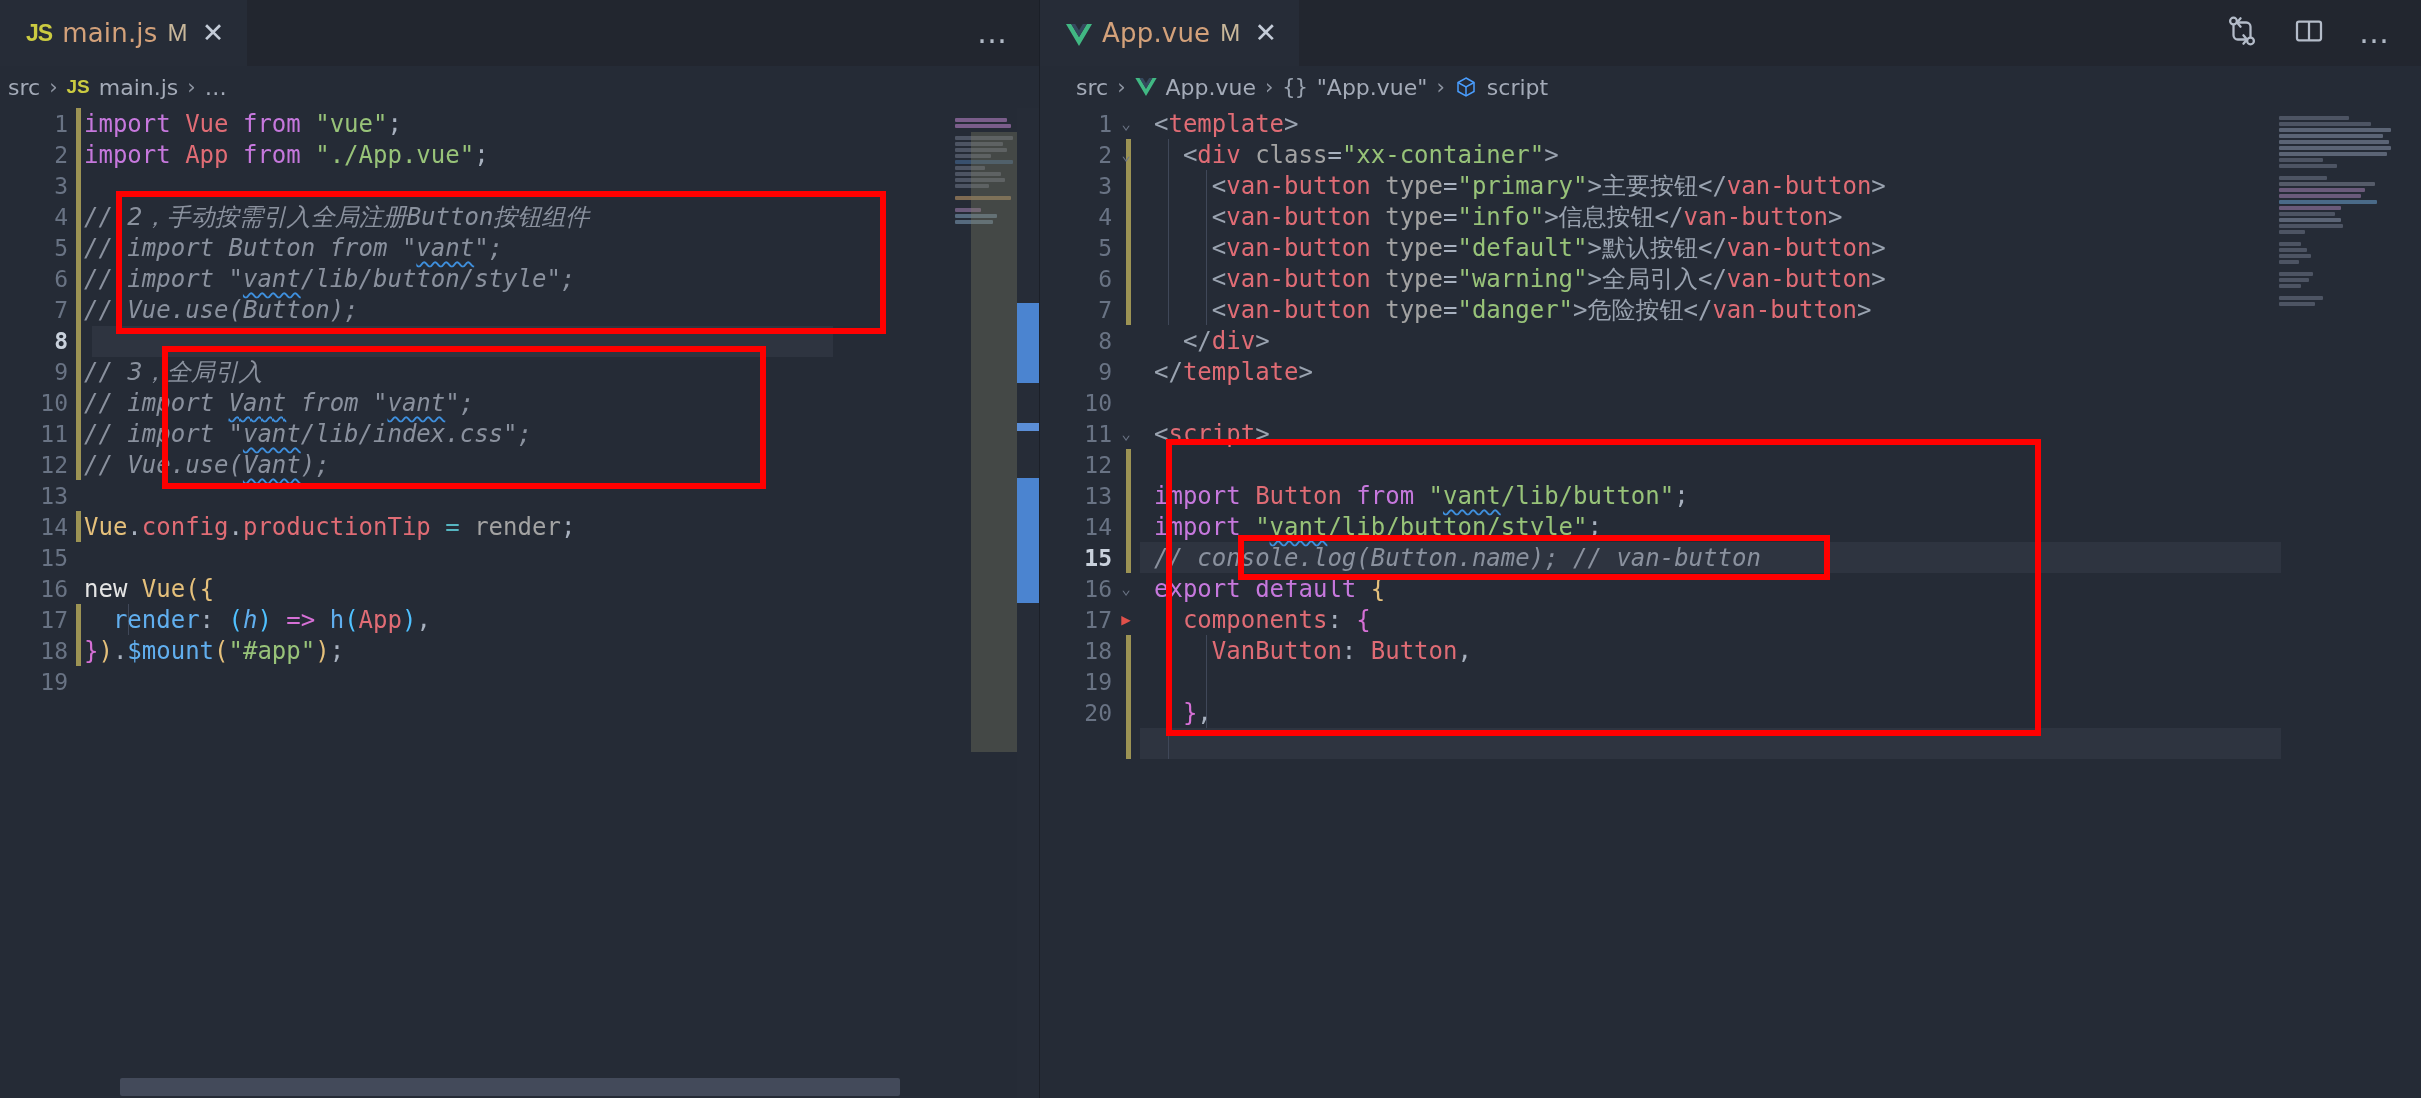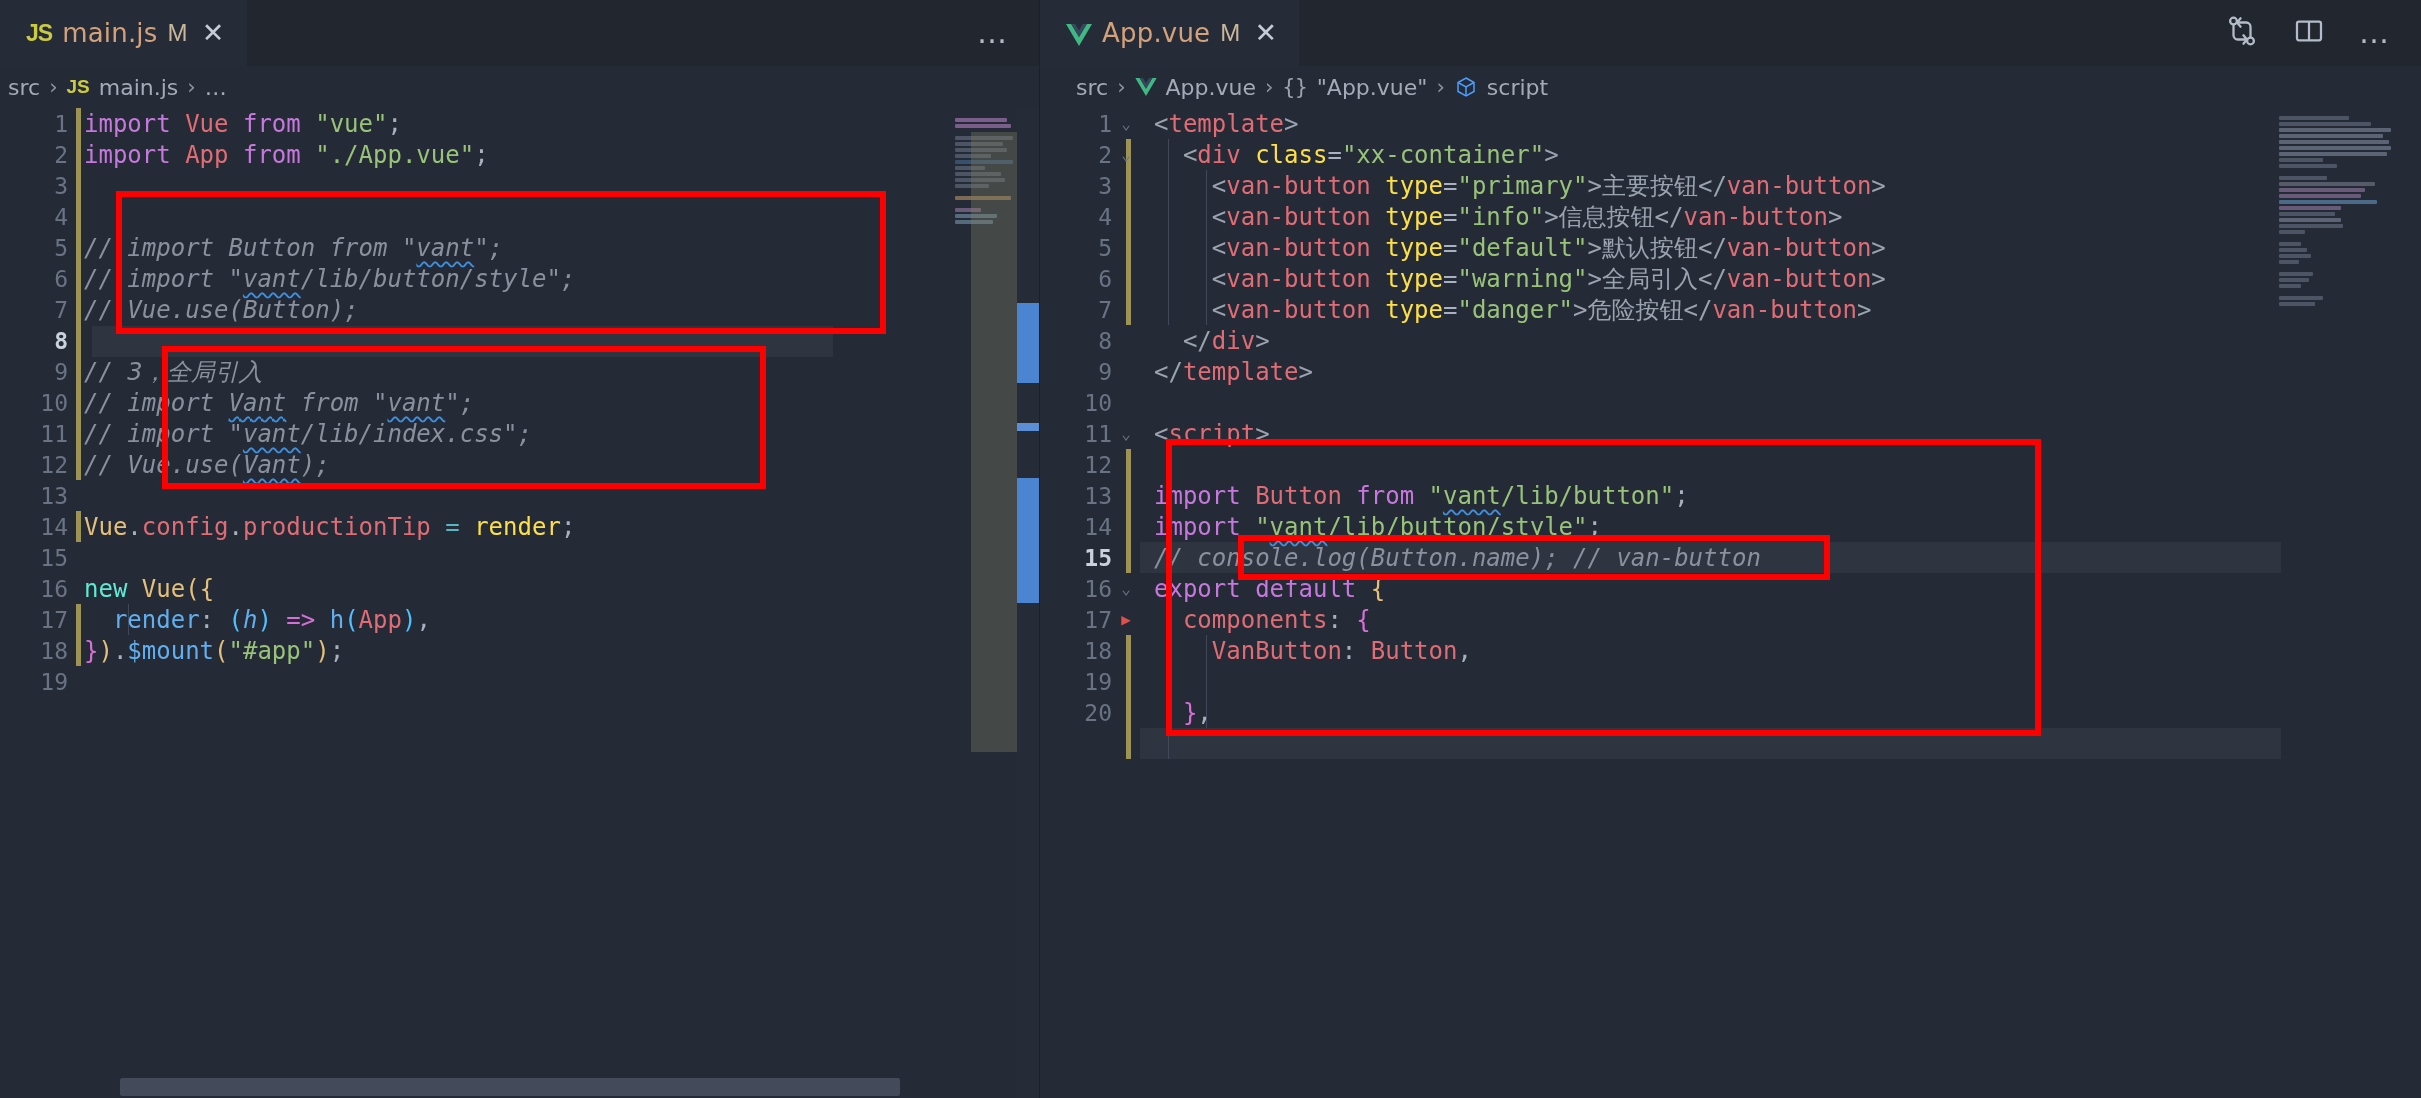--- a/index.html
+++ b/index.html
@@ -74,27 +74,27 @@
   .pane-right .codetext { padding-left: 14px; }
 
   .activeline { position: absolute; left: 0; right: 0; height: 31px; background: #2e3440; }
 
   
   .gitbar { position: absolute; width: 5px; background: #9c9354; }
   .indent-guide { position: absolute; width: 1px; background: #404859; }
 
   
   .t-kw      { color: #c678dd; }
-  .t-kw2     { color: #5eead4; }
+  .t-kw2     { color: #e5e5e5; }
   .t-var     { color: #e06c75; }
   .t-str     { color: #98c379; }
   .t-punc    { color: #a8b1bf; }
   .t-comment { color: #8a919e; font-style: italic; }
   .t-tag     { color: #e06c75; }
-  .t-attr    { color: #fde047; }
+  .t-attr    { color: #a3a3a3; }
   .t-angle   { color: #9aa3b0; }
   .t-prop    { color: #e06c75; }
   .t-fn      { color: #61afef; }
   .t-op      { color: #56b6c2; }
   .t-yellow  { color: #e5c07b; }
   .t-param   { color: #61afef; font-style: italic; }
   .t-brace-y { color: #e5c07b; }
   .t-brace-p { color: #d670d6; }
   .t-brace-b { color: #4fc1ff; }
   .t-cn      { font-family: "DejaVu Sans", sans-serif; }
@@ -158,20 +158,21 @@
       <div class="coderow" style="position:absolute;top:31px;left:0;right:0;">
         <span class="ln">2</span>
         <span class="codetext"><span class="t-kw">import</span> <span class="t-var">App</span> <span class="t-kw">from</span> <span class="t-str">"./App.vue"</span><span class="t-punc">;</span></span>
       </div>
       <div class="coderow" style="position:absolute;top:62px;left:0;right:0;">
         <span class="ln">3</span>
         <span class="codetext"></span>
       </div>
       <div class="coderow" style="position:absolute;top:93px;left:0;right:0;">
         <span class="ln">4</span>
+        <span class="codetext t-comment">// <span class="t-cn">2，手动按需引入全局注册</span>Button<span class="t-cn">按钮组件</span></span>
       </div>
       <div class="coderow" style="position:absolute;top:124px;left:0;right:0;">
         <span class="ln">5</span>
         <span class="codetext t-comment">// import Button from "<span class="wavy">vant</span>";</span>
       </div>
       <div class="coderow" style="position:absolute;top:155px;left:0;right:0;">
         <span class="ln">6</span>
         <span class="codetext t-comment">// import "<span class="wavy">vant</span>/lib/button/style";</span>
       </div>
       <div class="coderow" style="position:absolute;top:186px;left:0;right:0;">

